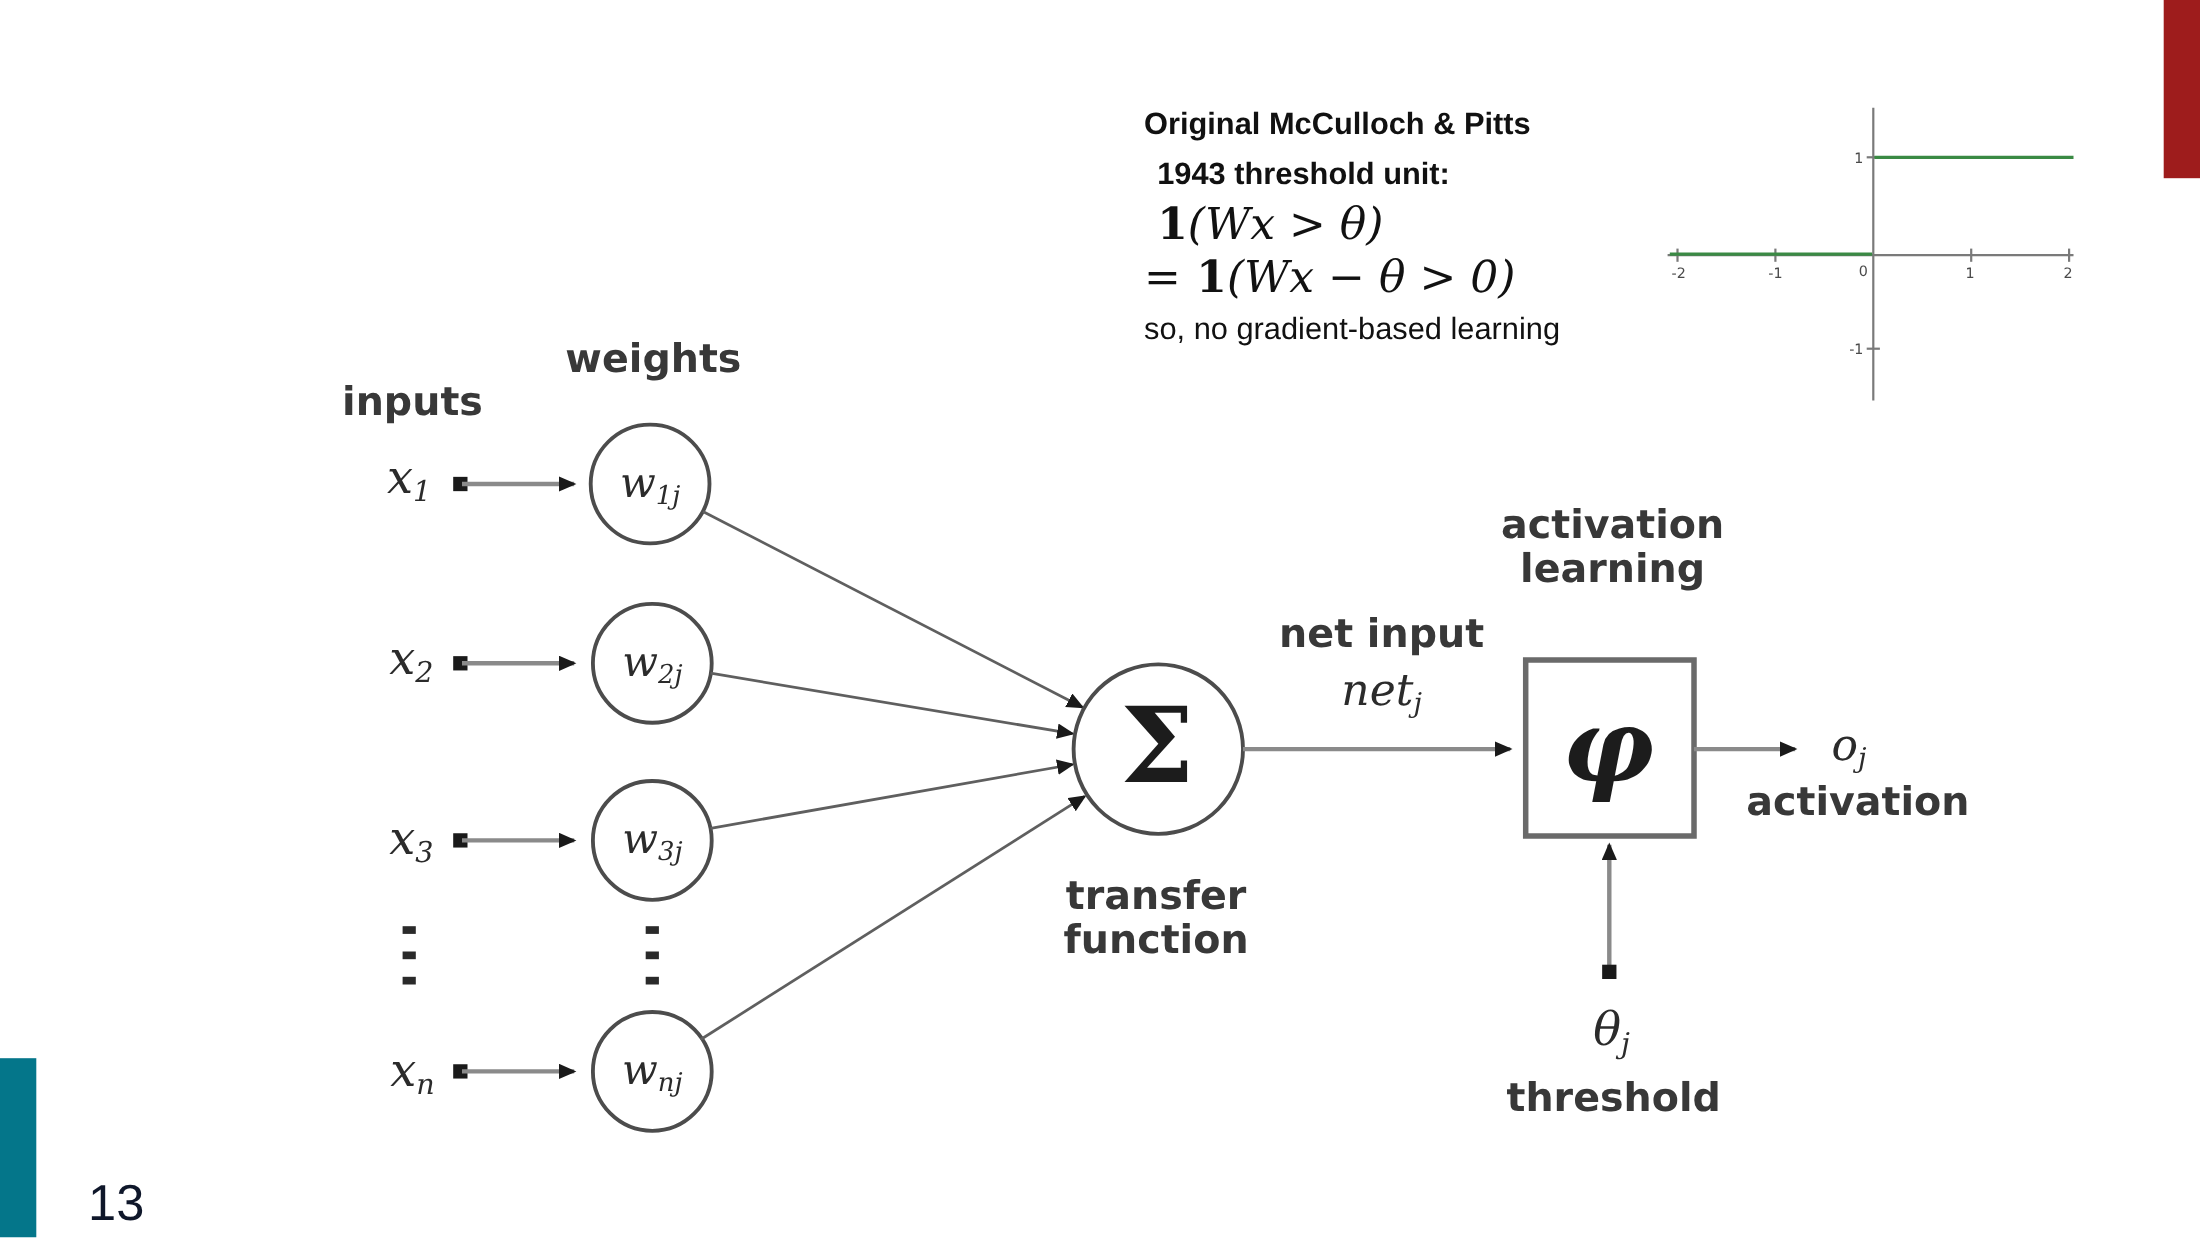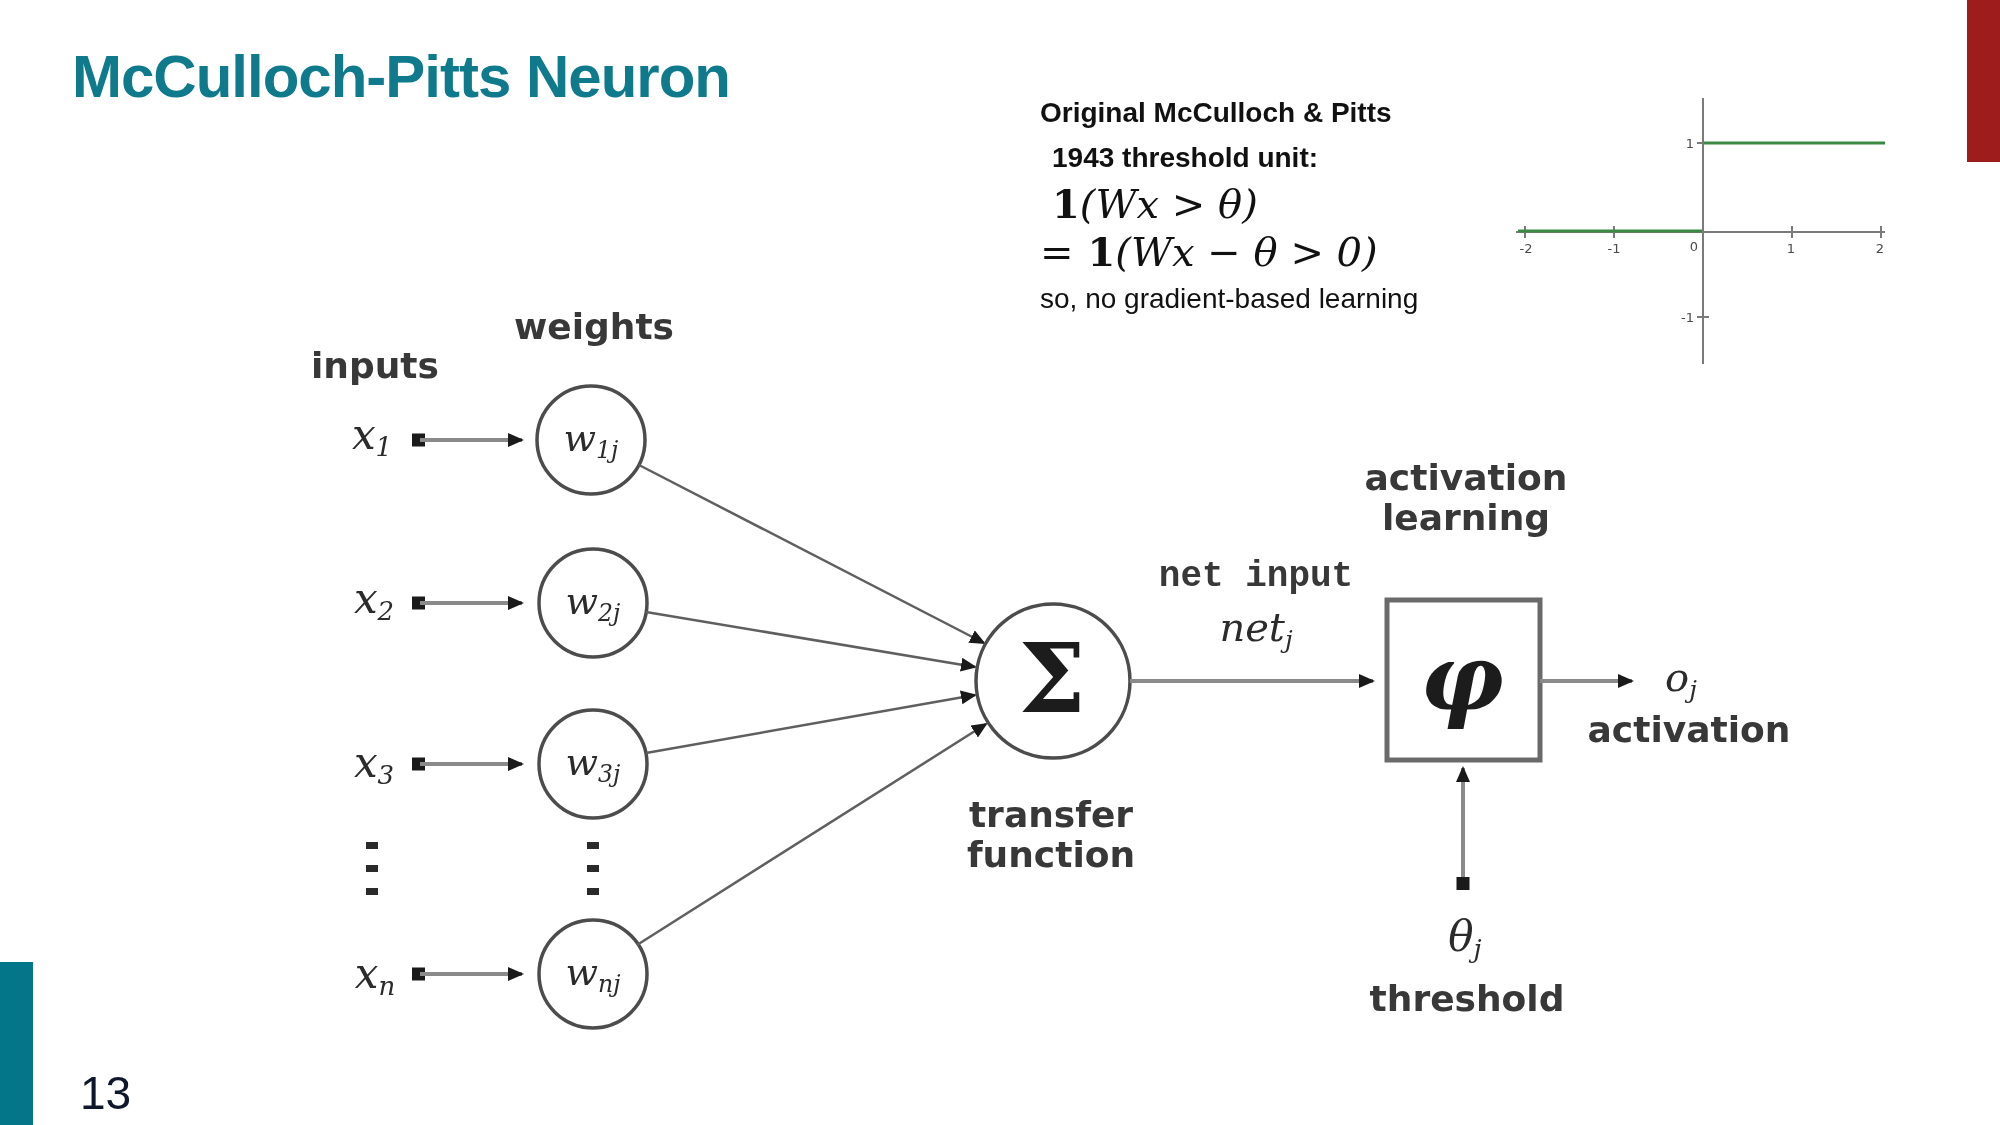--- a/index.html
+++ b/index.html
@@ -66,21 +66,20 @@
   .tick-label { font-family:"DejaVu Sans", sans-serif; font-size:13px; fill:#4a4a4a; }
 </style>
 </head>
 <body>
 
 <div class="slide">
 
   <div class="bar-red"></div>
   <div class="bar-teal"></div>
 
-  <h1 class="title">McCulloch-Pitts Neuron</h1>
 
   <div class="note">
     <div class="nline bold">Original McCulloch &amp; Pitts</div>
     <div class="nline bold ind">1943 threshold unit:</div>
     <div class="math ind"><span class="mbold">1</span><span class="mit">(Wx &gt; θ)</span></div>
     <div class="math"><span class="meq">=</span><span class="mbold">1</span><span class="mit">(Wx − θ &gt; 0)</span></div>
     <div class="nline">so, no gradient-based learning</div>
   </div>
 
   <svg class="overlay" viewBox="0 0 2000 1125">
@@ -172,21 +171,21 @@
   <span class="serifit wlbl" style="left:593px; top:604px;"><span>w</span><span class="msub">2j</span></span>
   <span class="serifit wlbl" style="left:593px; top:765px;"><span>w</span><span class="msub">3j</span></span>
   <span class="serifit wlbl" style="left:593px; top:975px;"><span>w</span><span class="msub">nj</span></span>
 
   <span class="sigma" style="left:1052px; top:678px;">Σ</span>
   <div class="dlabel two" style="left:1051px; top:795px;">
     <div>transfer</div>
     <div>function</div>
   </div>
 
-  <span class="dlabel" style="left:1256px; top:577px;font-family:Liberation Mono, monospace;">net input</span>
+  <span class="dlabel" style="left:1256px; top:577px;">net input</span>
   <span class="serifit netlbl" style="left:1256px; top:630px;"><span>net</span><span class="msub">j</span></span>
 
   <div class="dlabel two" style="left:1466px; top:458px;">
     <div>activation</div>
     <div>learning</div>
   </div>
   <span class="phi" style="left:1462px; top:678px;">φ</span>
 
   <span class="serifit netlbl" style="left:1681px; top:680px;"><span>o</span><span class="msub">j</span></span>
   <span class="dlabel" style="left:1689px; top:730px;">activation</span>

